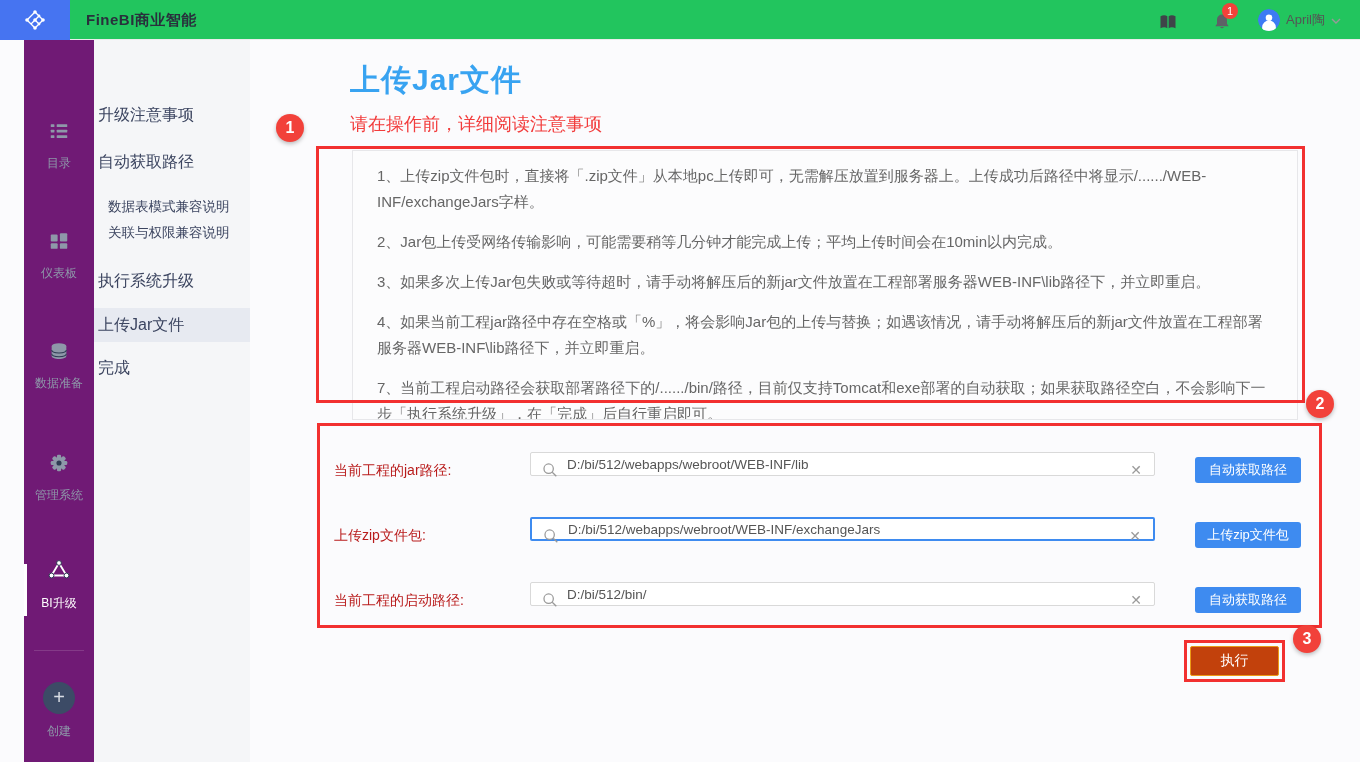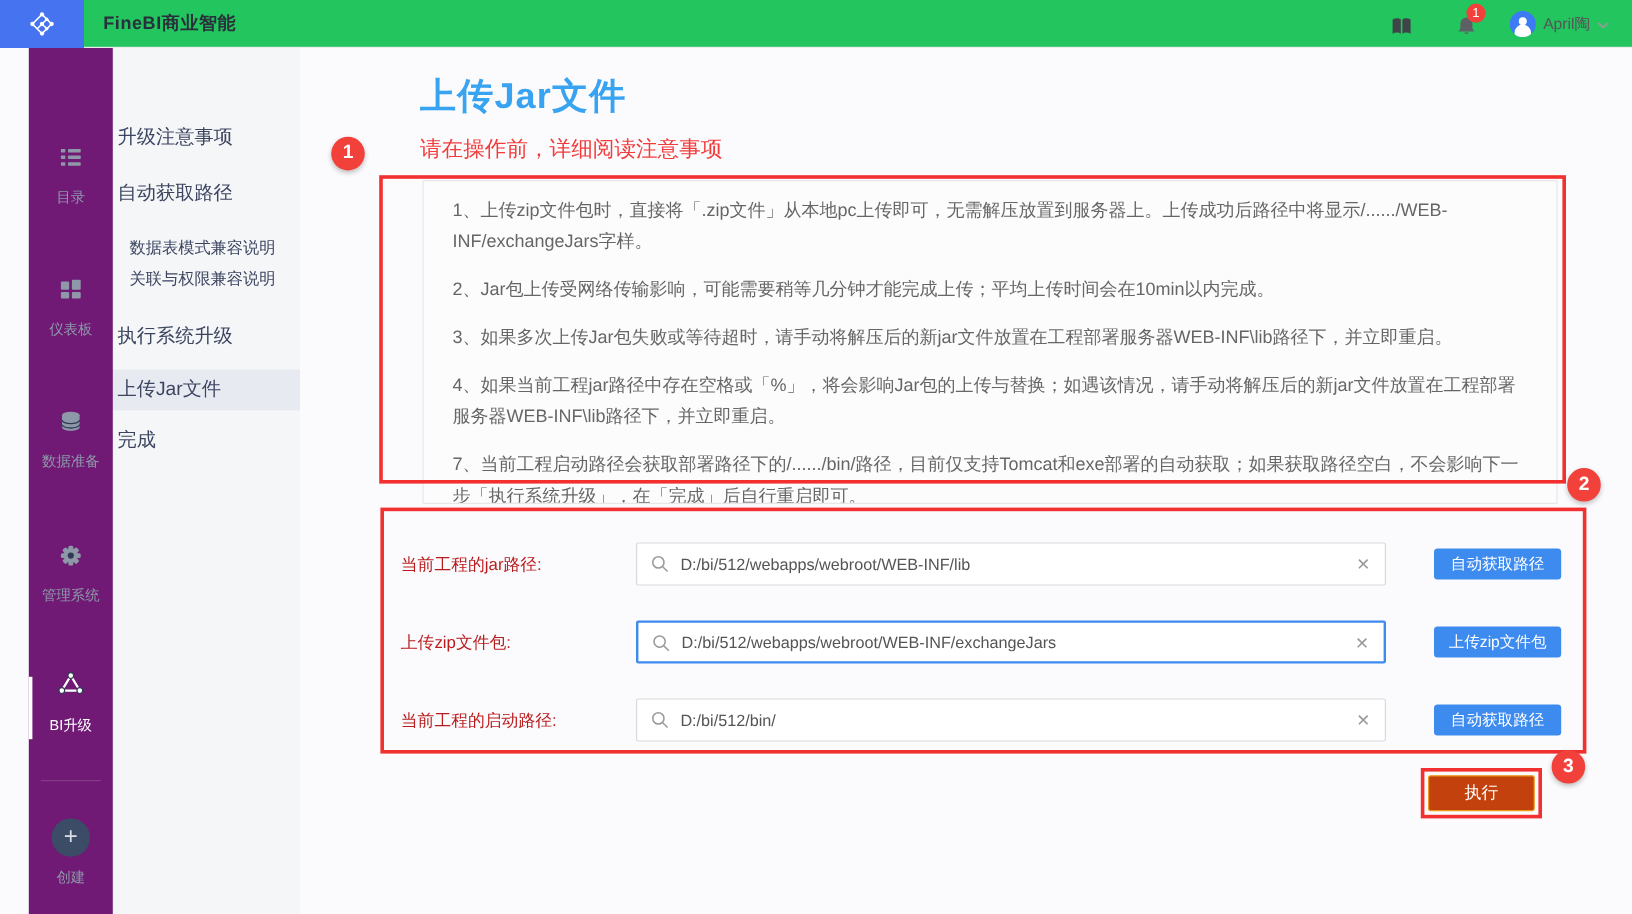--- a/index.html
+++ b/index.html
@@ -37,21 +37,21 @@
 
   
   .page-title { position:absolute; left:350px; top:60px; font-size:30px; font-weight:700; color:#38a3f1; letter-spacing:1px; }
   .warning { position:absolute; left:350px; top:112px; font-size:18px; color:#f23c3c; }
 
   .notes-panel { position:absolute; left:352px; top:150px; width:946px; height:270px; background:#fcfcfd; border:1px solid #e7e7ea; padding:12px 24px 0 24px; overflow:hidden; }
   .notes-panel p { font-size:15px; color:#666; line-height:26px; margin-bottom:14px; }
 
   
   .form-label { position:absolute; left:334px; width:170px; height:36px; line-height:36px; font-size:14px; color:#b91c1c; }
-  .path-input { position:absolute; left:530px; width:625px; height:36px; background:#fff; border:1px solid #d9d9d9; border-radius:2px; }
+  .path-input { position:absolute; left:530px; width:625px; height:24px; background:#fff; border:1px solid #d9d9d9; border-radius:2px; }
   .path-input.focused { border:2px solid #3e8bf0; }
   .path-input .mag { position:absolute; left:10px; top:8px; width:18px; height:18px; }
   .path-input input { position:absolute; left:36px; top:0; width:555px; height:100%; border:none; outline:none; background:transparent; font-size:13.5px; color:#555; font-family:"Liberation Sans","DejaVu Sans",sans-serif; }
   .clear-x { position:absolute; right:12px; top:0; height:34px; line-height:34px; font-size:14px; color:#9a9a9a; cursor:pointer; }
   .blue-btn { position:absolute; left:1195px; width:106px; height:26px; background:#3e8bf0; color:#fff; font-size:13px; border:none; border-radius:3px; cursor:pointer; font-family:"Liberation Sans","DejaVu Sans",sans-serif; }
 
   .exec-btn { position:absolute; left:1190px; top:646px; width:89px; height:30px; background:#c2410c; border:1px solid #ec9a16; border-radius:2px; color:#fff; font-size:14px; cursor:pointer; font-family:"Liberation Sans","DejaVu Sans",sans-serif; }
 
   
   .anno { position:absolute; pointer-events:none; z-index:10; }

